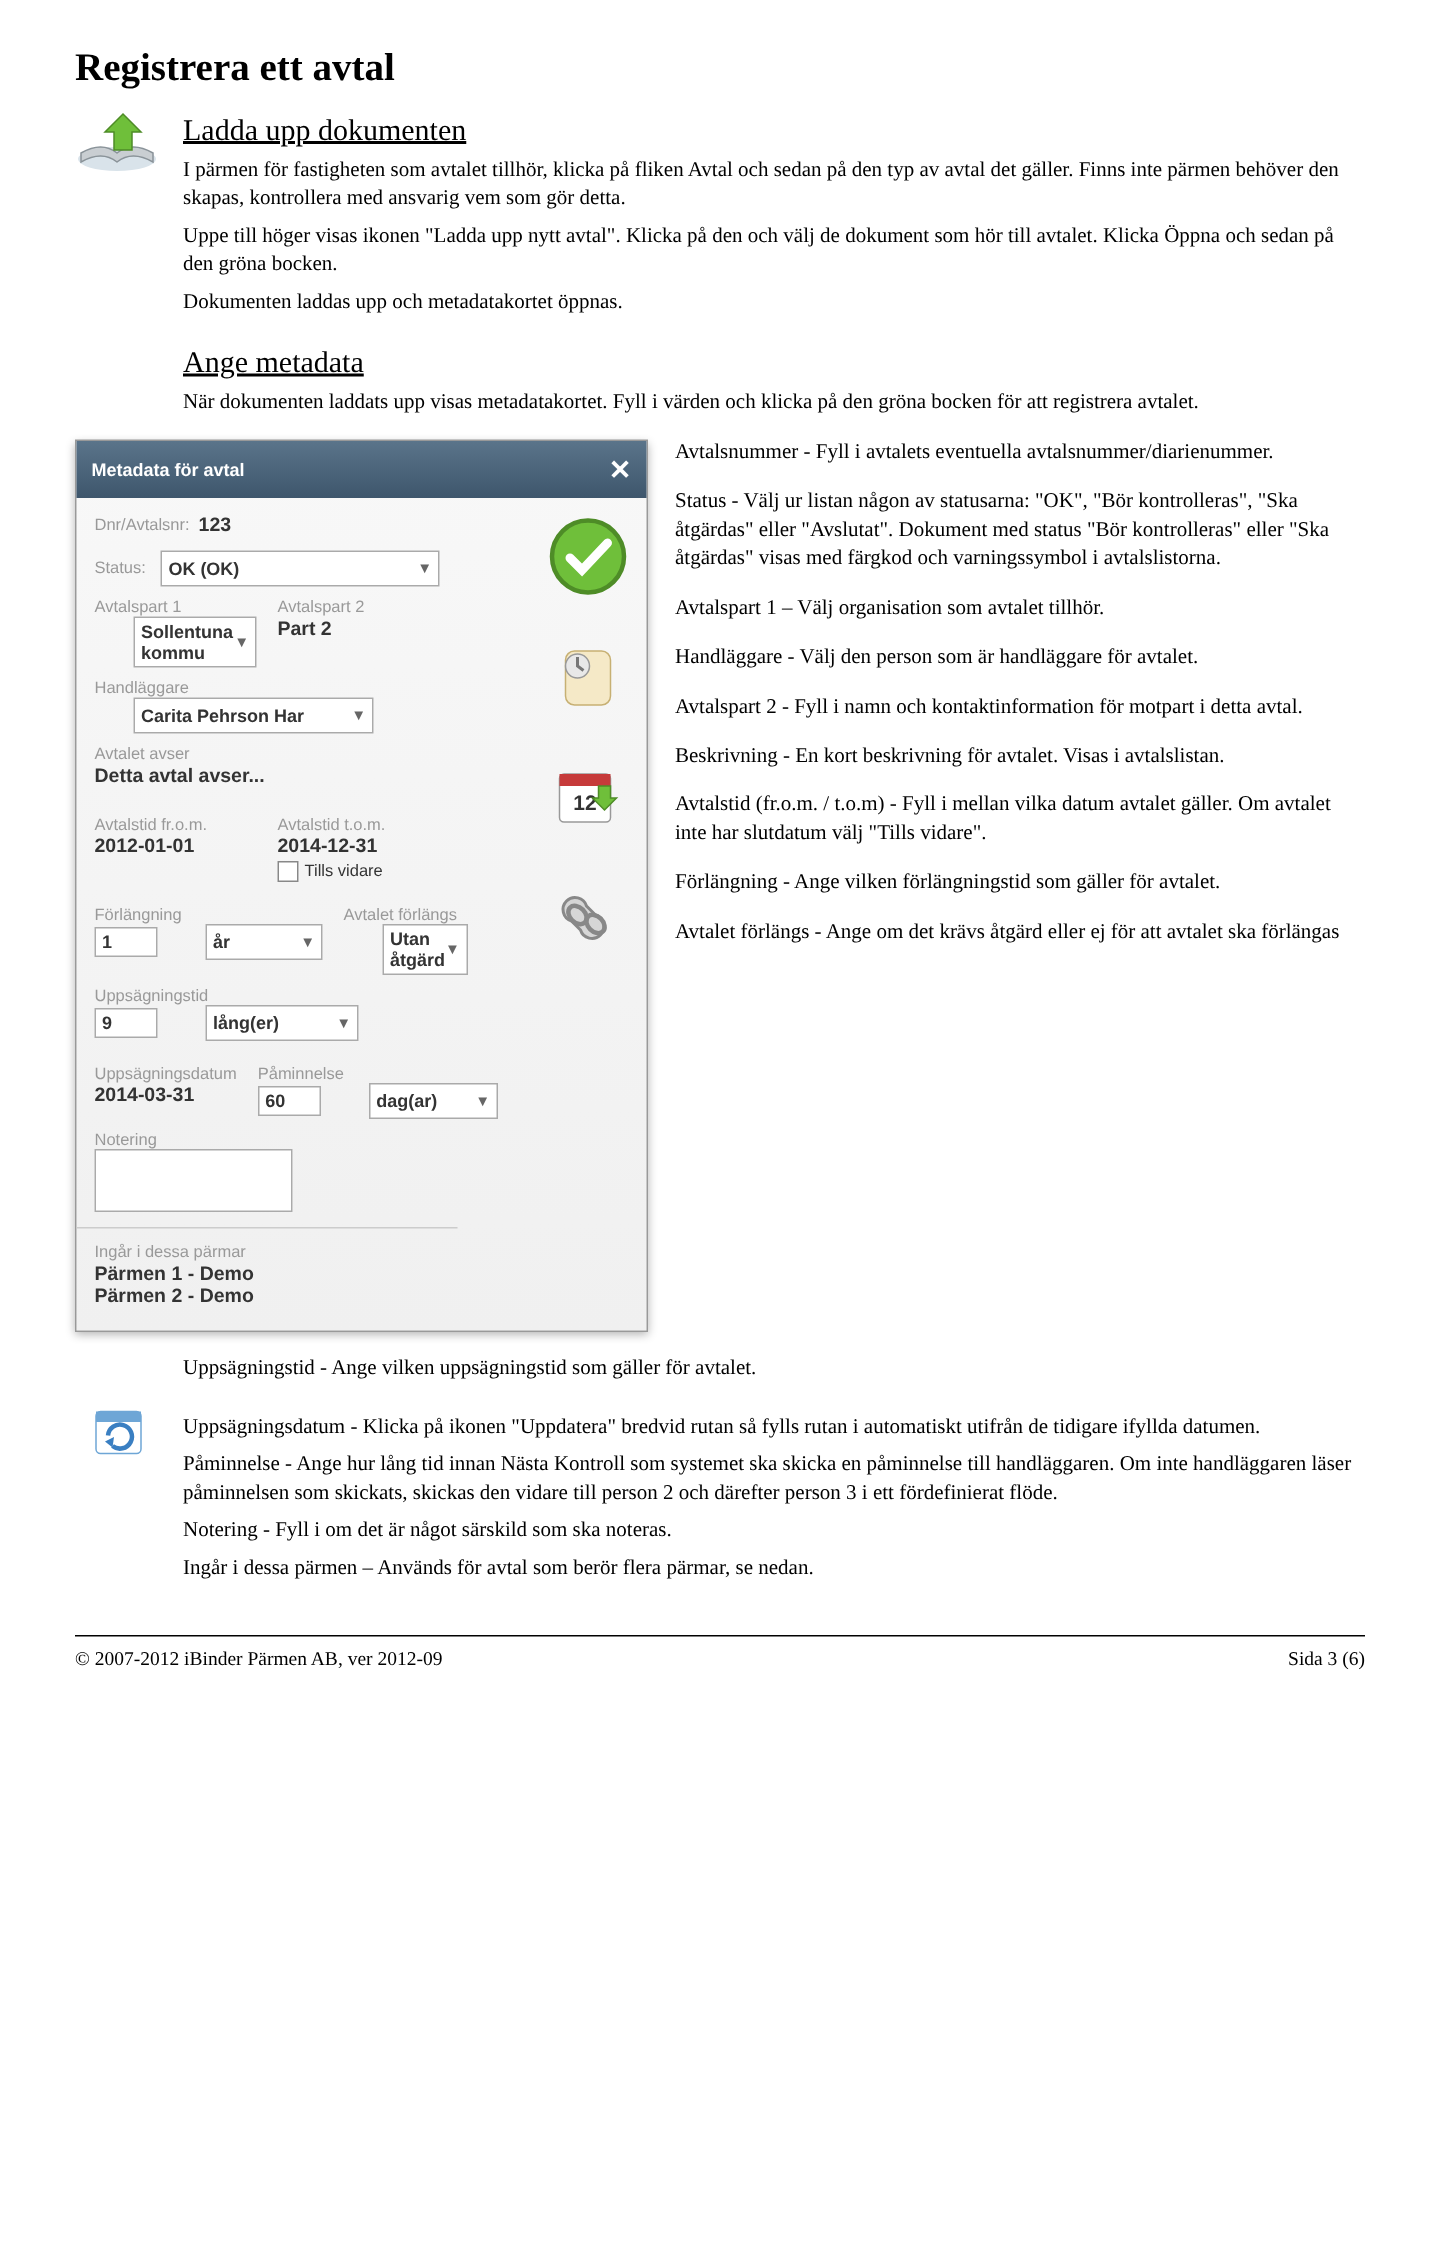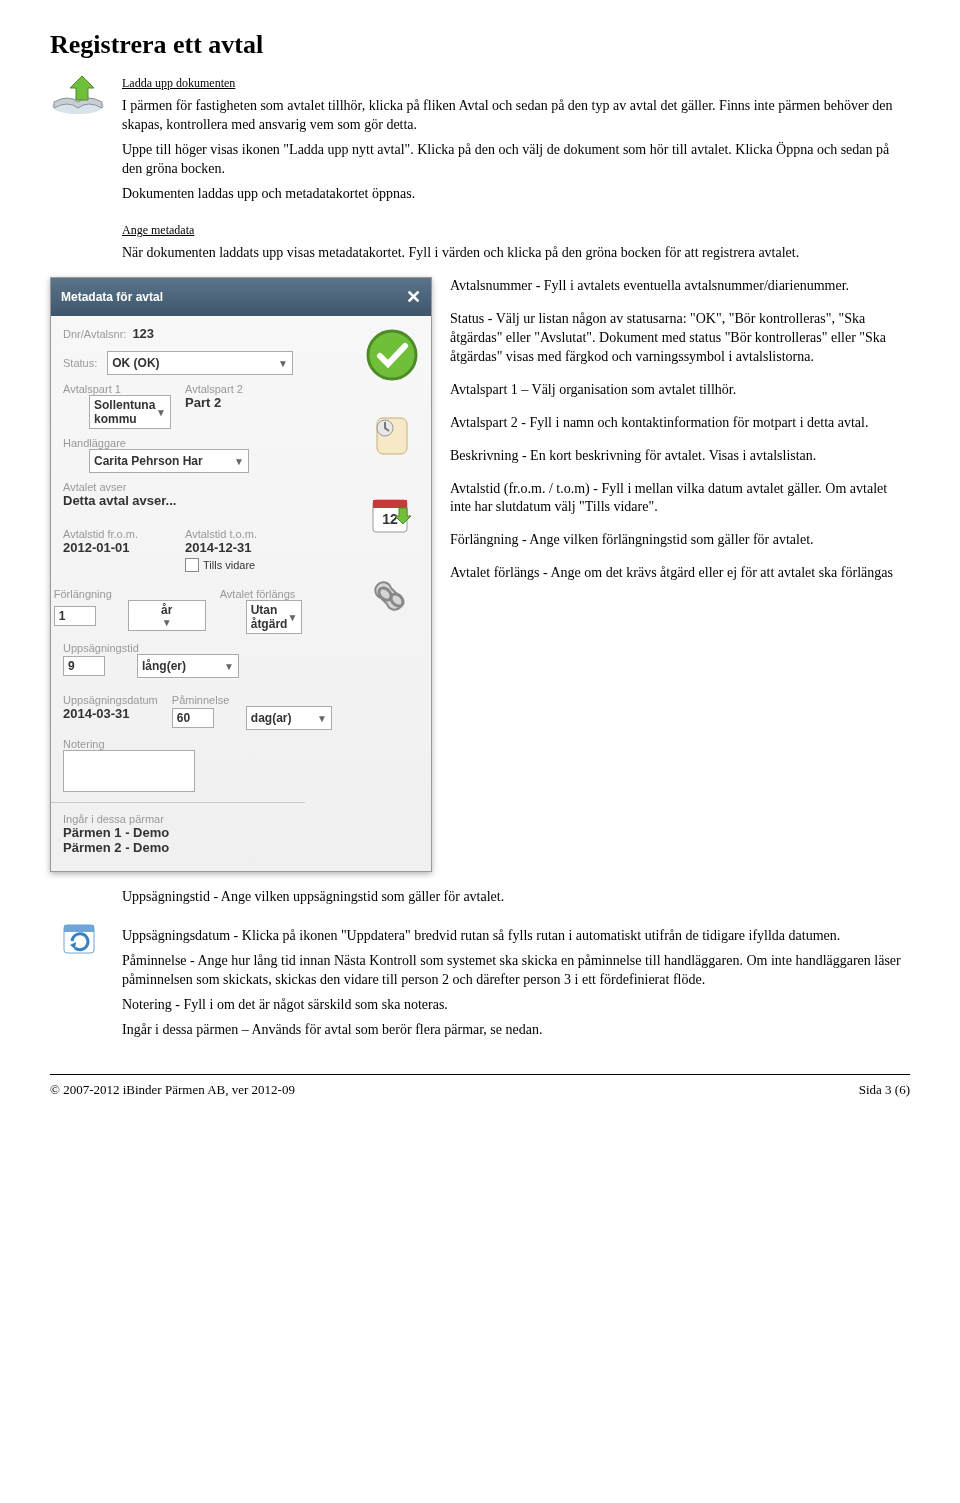--- a/index.html
+++ b/index.html
@@ -6,21 +6,21 @@
     margin: 0;
     padding: 30px 50px;
     font-family: Georgia, 'Times New Roman', serif;
     font-size: 14px;
     color: #000;
     background: #fff;
     width: 960px;
     box-sizing: border-box;
   }
   h1 { font-size: 26px; font-weight: bold; margin: 0 0 10px 0; }
-  h2 { font-size: 12px; font-weight: normal; text-decoration: underline; margin: 6px 0; }
+  h2 { font-size: 20px; font-weight: normal; text-decoration: underline; margin: 6px 0; }
   .section { margin-bottom: 14px; }
   .with-icon { display: flex; gap: 12px; align-items: flex-start; }
   .left-icon { width: 60px; min-width: 60px; display:flex; justify-content:center; }
   .body-text { flex: 1; }
   p { margin: 6px 0; line-height: 1.35; }
   .two-col { display: flex; gap: 18px; align-items: flex-start; margin-top: 8px; }
   .panel {
     width: 380px;
     background: linear-gradient(#f8f8f8,#f0f0f0);
     border: 1px solid #999;
@@ -183,26 +183,26 @@
           <div>
             <div class="label">Avtalstid t.o.m.</div>
             <div class="value">2014-12-31</div>
             <div class="checkbox-line">
               <span class="checkbox-box"></span>
               <span>Tills vidare</span>
             </div>
           </div>
         </div>
 
-        <div class="input-row" style="margin-top:8px;justify-content:center;">
+        <div class="input-row" style="margin-top:8px;">
           <div>
             <div class="label">Förlängning</div>
             <div class="small-row">
               <div class="small-box">1</div>
-              <div class="dropdown" style="width:68px;flex-direction:column;">
+              <div class="dropdown" style="width:68px;">
                   <span>år</span>
                   <span class="arrow">▼</span>
                 </div>
             </div>
           </div>
           <div>
             <div class="label">Avtalet förlängs</div>
             <div class="dropdown">
                 <span>Utan åtgärd</span>
                 <span class="arrow">▼</span>
@@ -245,20 +245,21 @@
         <div class="value">Pärmen 1 - Demo</div>
         <div class="value">Pärmen 2 - Demo</div>
       </div>
     </div>
   </div>
 
   <div class="right-text">
     <p class="bold-lead">Avtalsnummer - Fyll i avtalets eventuella avtalsnummer/diarienummer.</p>
     <p>Status - Välj ur listan någon av statusarna: "OK", "Bör kontrolleras", "Ska åtgärdas" eller "Avslutat". Dokument med status "Bör kontrolleras" eller "Ska åtgärdas" visas med färgkod och varningssymbol i avtalslistorna.</p>
     <p>Avtalspart 1 – Välj organisation som avtalet tillhör.</p>
+    <p>Handläggare - Välj den person som är handläggare för avtalet.</p>
     <p>Avtalspart 2 - Fyll i namn och kontaktinformation för motpart i detta avtal.</p>
     <p>Beskrivning - En kort beskrivning för avtalet. Visas i avtalslistan.</p>
     <p>Avtalstid (fr.o.m. / t.o.m) - Fyll i mellan vilka datum avtalet gäller. Om avtalet inte har slutdatum välj "Tills vidare".</p>
     <p>Förlängning - Ange vilken förlängningstid som gäller för avtalet.</p>
     <p>Avtalet förlängs - Ange om det krävs åtgärd eller ej för att avtalet ska förlängas</p>
   </div>
 </div>
 
 <p style="margin-left:72px; margin-top:16px;">Uppsägningstid - Ange vilken uppsägningstid som gäller för avtalet.</p>
 

